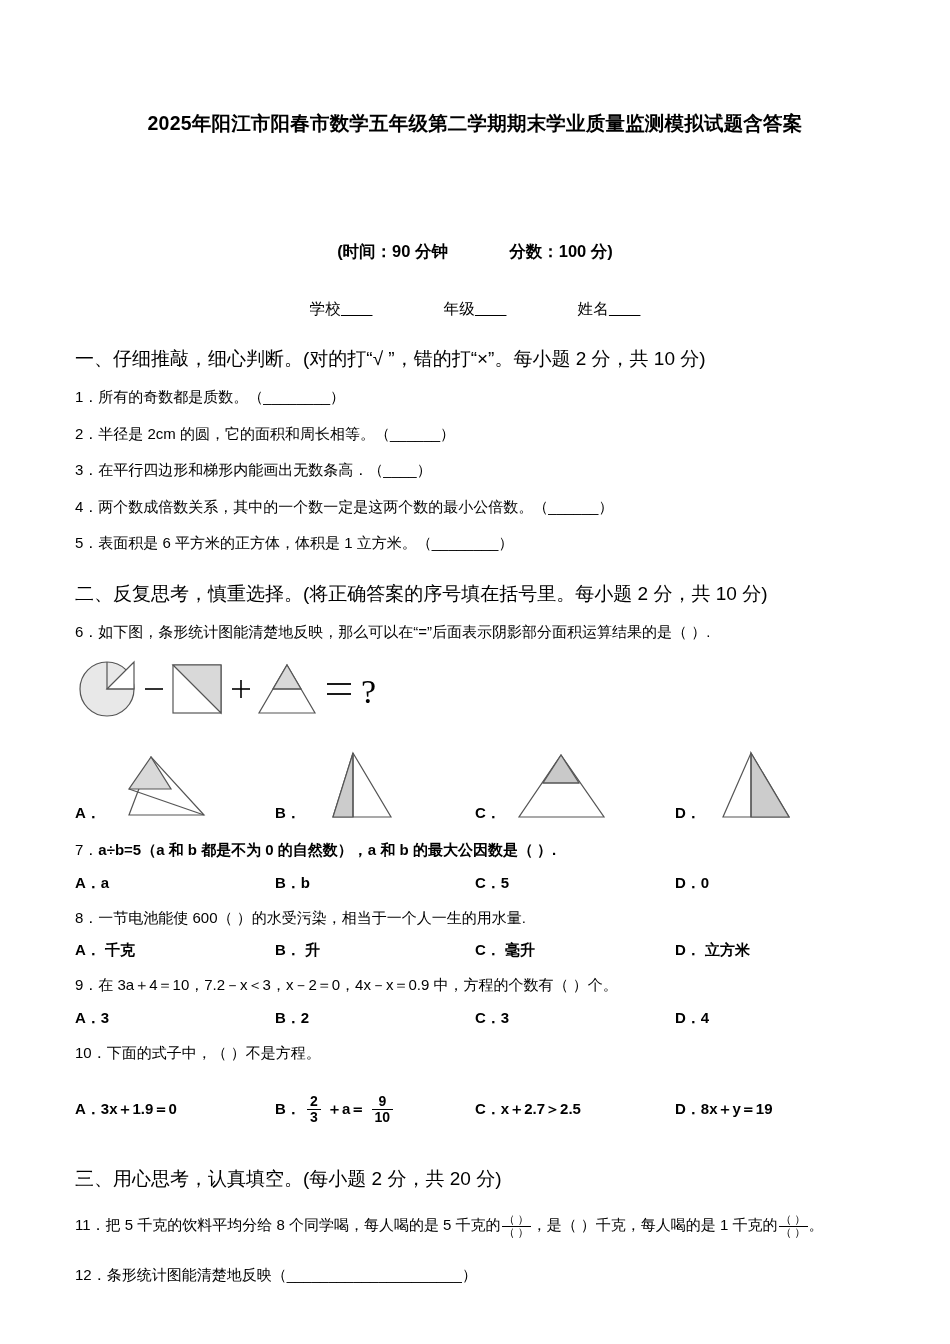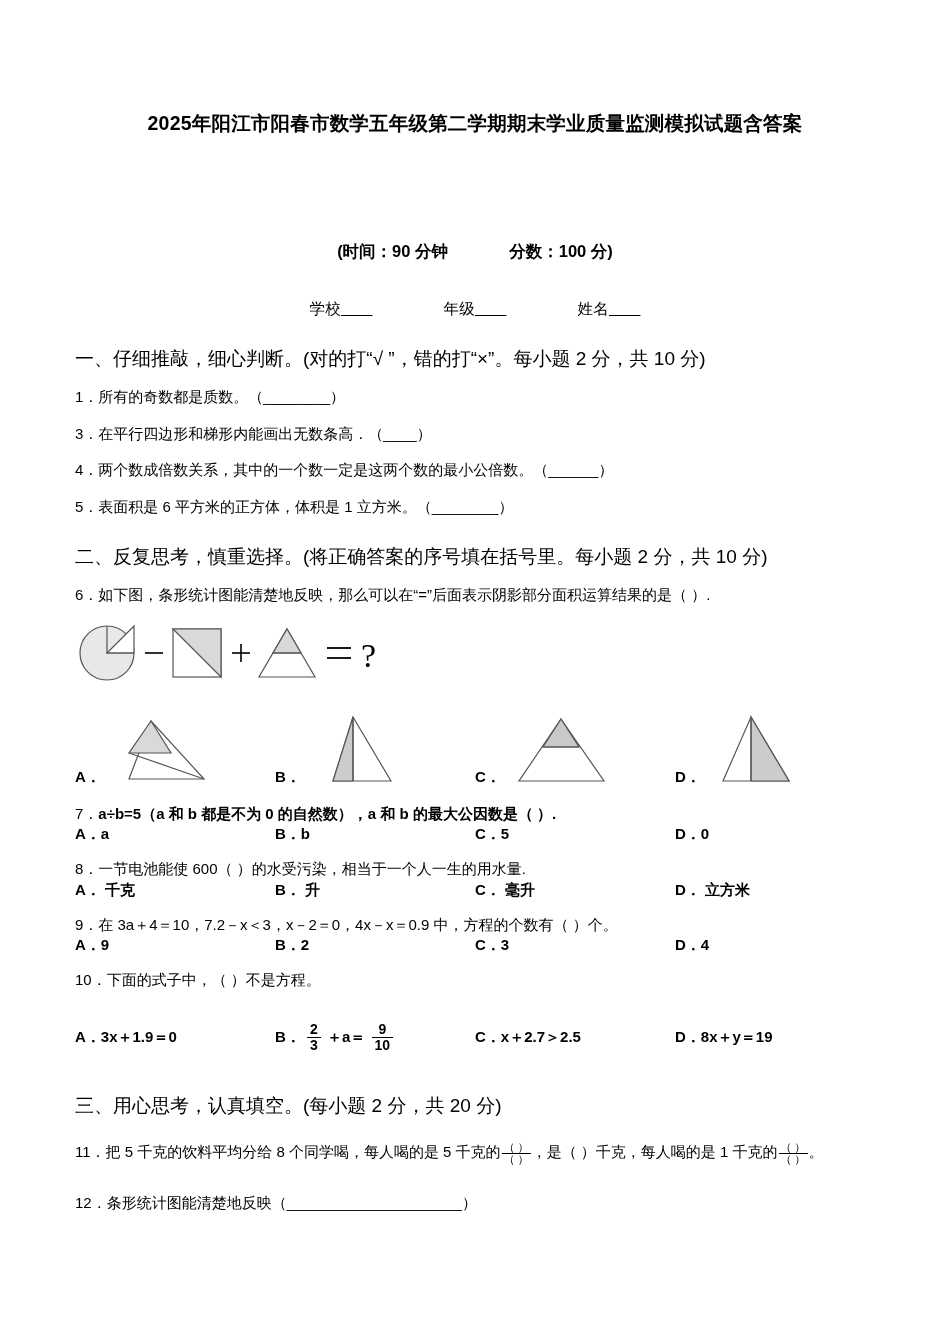--- a/index.html
+++ b/index.html
@@ -76,20 +76,21 @@
   }
   .q-num {
     display: inline-block;
   }
   .bold {
     font-weight: bold;
   }
   .opts {
     font-family: "Liberation Sans", sans-serif;
     font-size: 15px;
+    margin-top: 12px;
     display: flex;
   }
   .opts .opt {
     width: 25%;
     font-weight: bold;
   }
   .figure-row {
     margin-top: 10px;
     height: 72px;
     position: relative;
@@ -169,20 +170,23 @@
       <span class="fgap"></span>
       <span><span>年级</span><span class="u">&nbsp;&nbsp;&nbsp;&nbsp;&nbsp;&nbsp;&nbsp;</span></span>
       <span class="fgap"></span>
       <span><span>姓名</span><span class="u">&nbsp;&nbsp;&nbsp;&nbsp;&nbsp;&nbsp;&nbsp;</span></span>
     </div>
 
     <div class="section-head">一、仔细推敲，细心判断。(对的打“√ ”，错的打“×”。每小题 2 分，共 10 分)</div>
 
     <div class="q">
       <span class="q-num">1．</span><span>所有的奇数都是质数。（________）</span>
+    </div>
+    <div class="q">
+      <span class="q-num">2．</span><span>半径是 2cm 的圆，它的面积和周长相等。（______）</span>
     </div>
     <div class="q">
       <span class="q-num">3．</span><span>在平行四边形和梯形内能画出无数条高．（____）</span>
     </div>
     <div class="q">
       <span class="q-num">4．</span><span>两个数成倍数关系，其中的一个数一定是这两个数的最小公倍数。（______）</span>
     </div>
     <div class="q">
       <span class="q-num">5．</span><span>表面积是 6 平方米的正方体，体积是 1 立方米。（________）</span>
     </div>
@@ -270,21 +274,21 @@
       <div class="opt">A． 千克</div>
       <div class="opt">B． 升</div>
       <div class="opt">C． 毫升</div>
       <div class="opt">D． 立方米</div>
     </div>
 
     <div class="q">
       <span class="q-num">9．</span><span>在 3a＋4＝10，7.2－x＜3，x－2＝0，4x－x＝0.9 中，方程的个数有（  ）个。</span>
     </div>
     <div class="opts">
-      <div class="opt">A．9</div>
+      <div class="opt">A．3</div>
       <div class="opt">B．2</div>
       <div class="opt">C．3</div>
       <div class="opt">D．4</div>
     </div>
 
     <div class="q">
       <span class="q-num">10．</span><span>下面的式子中，（  ）不是方程。</span>
     </div>
     <div class="opts" style="margin-top:30px;align-items:center;">
       <div class="opt">

